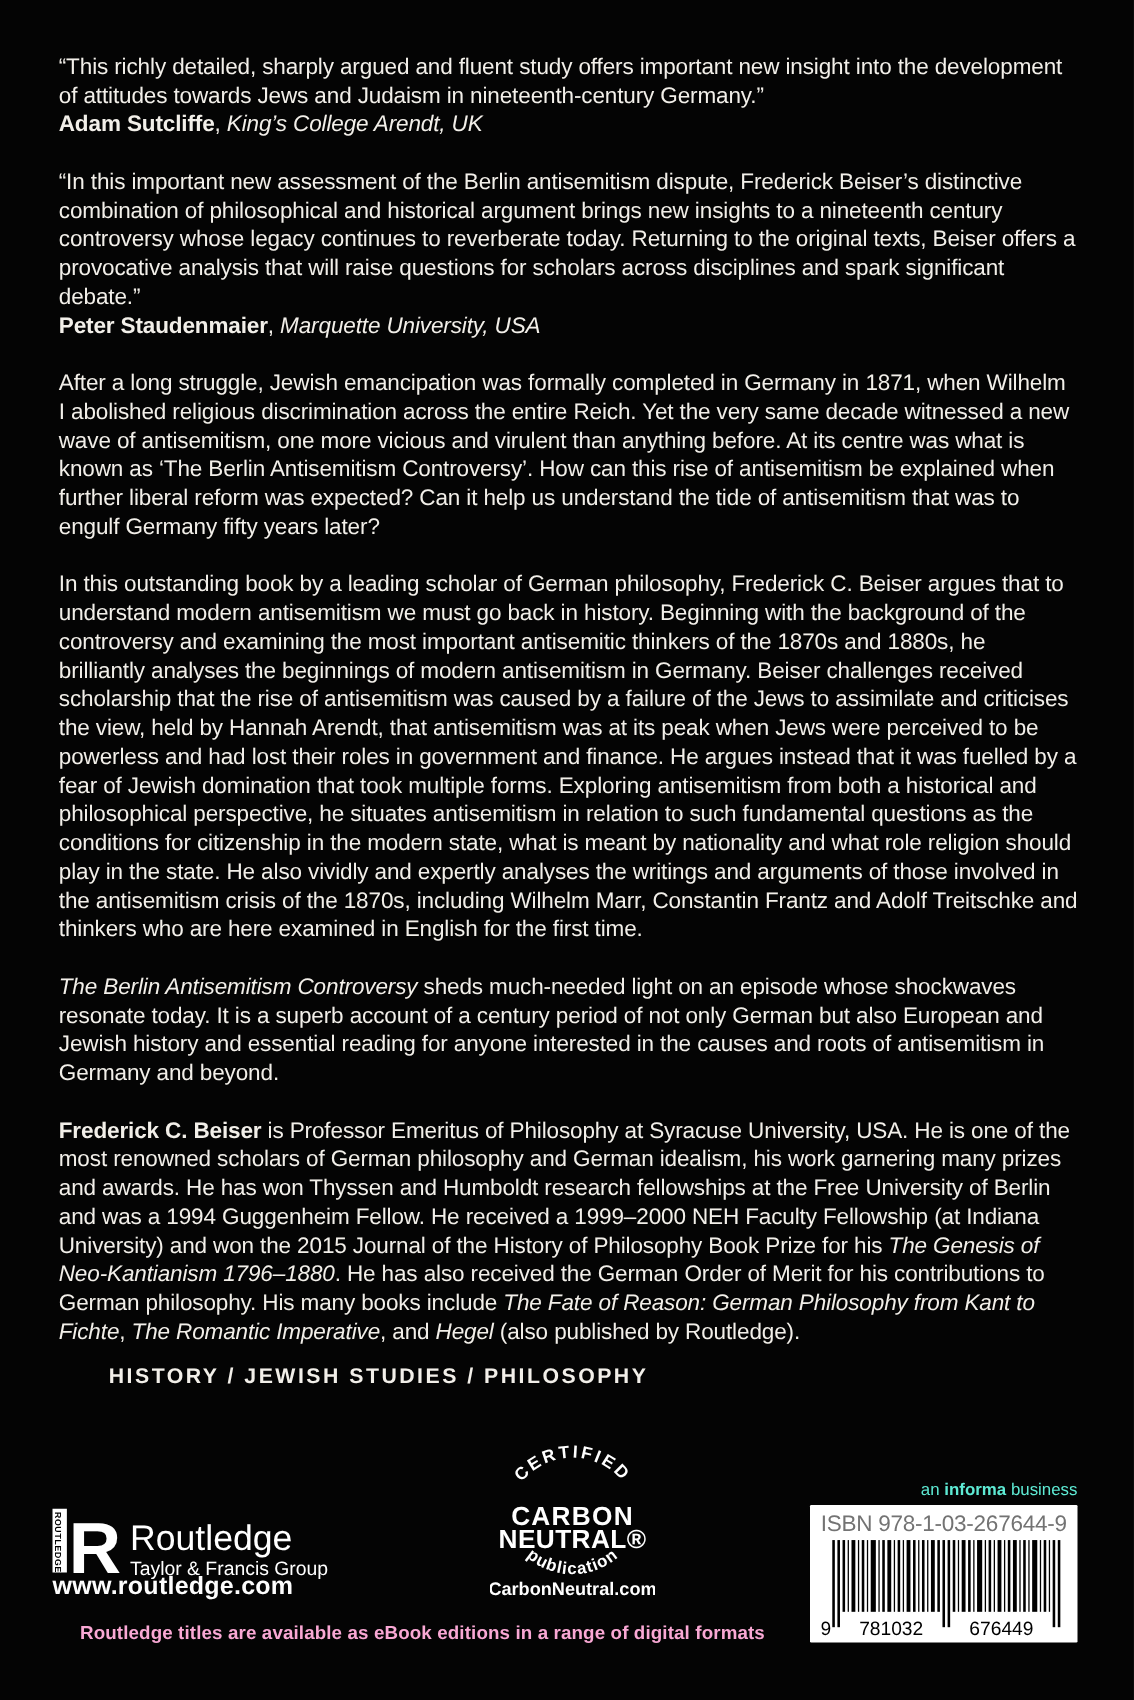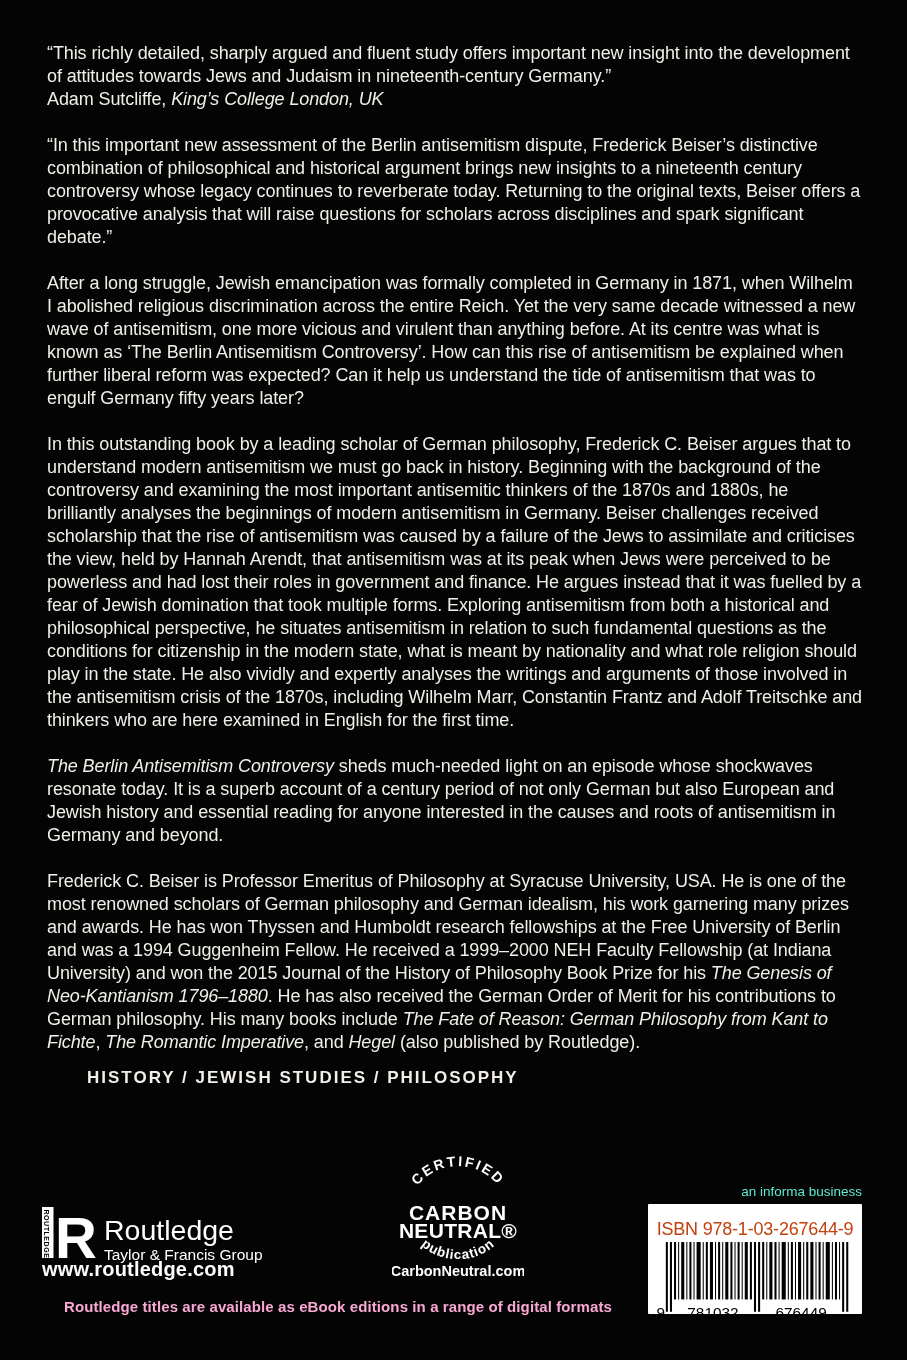--- a/index.html
+++ b/index.html
@@ -15,21 +15,21 @@
   .content{
     position:absolute;
     left:47px;top:42px;
     width:815px;
     font-size:18px;
     line-height:23px;
     letter-spacing:-0.1px;
   }
   .block{margin:0 0 23px 0;}
   .block p{margin:0;}
-  .b{font-weight:normal;text-align:right;}
+  .b{font-weight:bold;text-align:right;}
   .i{font-style:italic;}
   .category{
     font-weight:bold;
     font-size:17px;
     letter-spacing:2px;
     margin-top:12px;
     margin-left:40px;
   }
   
   .routledge-logo{position:absolute;left:36px;top:1202px;}
@@ -42,43 +42,44 @@
     position:absolute;left:648px;top:1184px;width:214px;
     text-align:right;font-size:13.5px;color:#5eead4;
   }
   .isbn-box{
     position:absolute;left:648px;top:1204px;width:214px;height:110px;
     background:#ffffff;color:#111111;border-radius:1px;
     text-align:center;
   }
   .isbn-label{
     font-size:18px;letter-spacing:-0.2px;
-    padding-top:14px;line-height:22px;
-    color:#c2410c;
+    padding-top:4px;line-height:22px;
+    color:#737373;
   }
   .ebook-notice{
     position:absolute;left:40px;top:1298px;
     font-weight:bold;font-size:15px;color:#f9a8d4;letter-spacing:0.1px;margin-left:24px;
   }
   svg text{font-family:"Liberation Sans", sans-serif;}
 </style>
 </head>
 <body>
 
 <div class="page">
 
   <div class="content">
 
     <div class="block">
       <p><span>“This richly detailed, sharply argued and fluent study offers important new insight into the development of attitudes towards Jews and Judaism in nineteenth-century Germany.”</span></p>
-      <p><span class="b">Adam Sutcliffe</span><span>, </span><span class="i">King’s College London, UK</span></p>
+      <p><span class="b">Adam Sutcliffe</span><span>, </span><span class="i">King’s College Arendt, UK</span></p>
     </div>
 
     <div class="block">
       <p><span>“In this important new assessment of the Berlin antisemitism dispute, Frederick Beiser’s distinctive combination of philosophical and historical argument brings new insights to a nineteenth century controversy whose legacy continues to reverberate today. Returning to the original texts, Beiser offers a provocative analysis that will raise questions for scholars across disciplines and spark significant debate.”</span></p>
+      <p><span class="b">Peter Staudenmaier</span><span>, </span><span class="i">Marquette University, USA</span></p>
     </div>
 
     <div class="block">
       <p><span>After a long struggle, Jewish emancipation was formally completed in Germany in 1871, when Wilhelm I abolished religious discrimination across the entire Reich. Yet the very same decade witnessed a new wave of antisemitism, one more vicious and virulent than anything before. At its centre was what is known as ‘The Berlin Antisemitism Controversy’. How can this rise of antisemitism be explained when further liberal reform was expected? Can it help us understand the tide of antisemitism that was to engulf Germany fifty years later?</span></p>
     </div>
 
     <div class="block">
       <p><span>In this outstanding book by a leading scholar of German philosophy, Frederick C. Beiser argues that to understand modern antisemitism we must go back in history. Beginning with the background of the controversy and examining the most important antisemitic thinkers of the 1870s and 1880s, he brilliantly analyses the beginnings of modern antisemitism in Germany. Beiser challenges received scholarship that the rise of antisemitism was caused by a failure of the Jews to assimilate and criticises the view, held by Hannah Arendt, that antisemitism was at its peak when Jews were perceived to be powerless and had lost their roles in government and finance. He argues instead that it was fuelled by a fear of Jewish domination that took multiple forms. Exploring antisemitism from both a historical and philosophical perspective, he situates antisemitism in relation to such fundamental questions as the conditions for citizenship in the modern state, what is meant by nationality and what role religion should play in the state. He also vividly and expertly analyses the writings and arguments of those involved in the antisemitism crisis of the 1870s, including Wilhelm Marr, Constantin Frantz and Adolf Treitschke and thinkers who are here examined in English for the first time.</span></p>
     </div>
 

